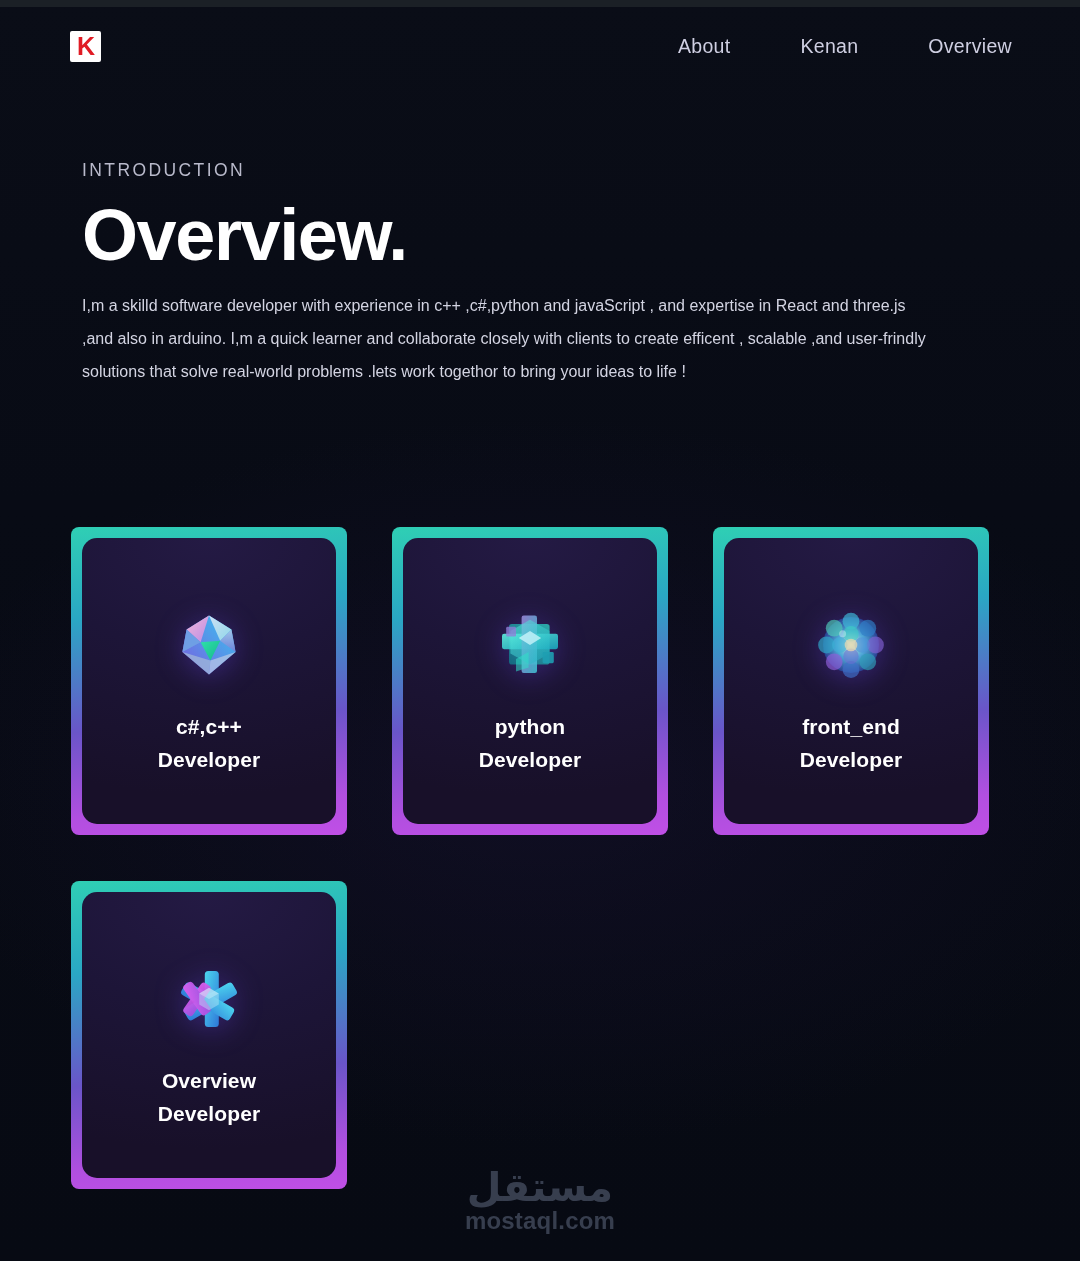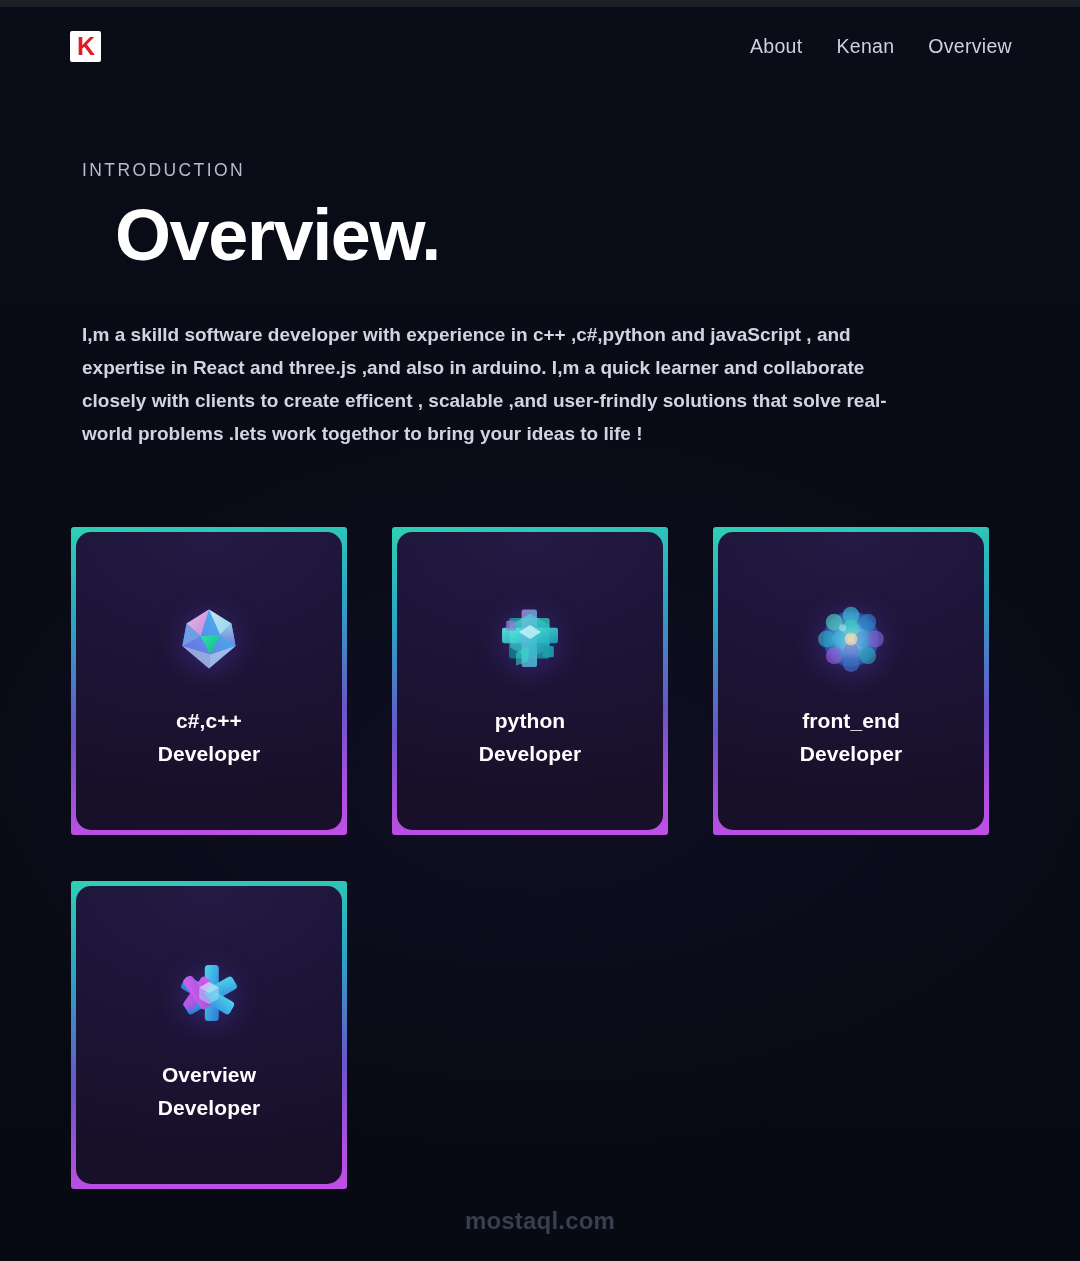--- a/index.html
+++ b/index.html
@@ -70,21 +70,21 @@
     color: #ffffff;
     font-size: 18.5px;
     font-weight: bold;
     letter-spacing: 0.2px;
     white-space: nowrap;
   }
 
   .nav {
     display: flex;
     align-items: center;
-    gap: 34px;
+    gap: 70px;
   }
   .nav-link {
     color: #cfcfe2;
     font-size: 19.5px;
     font-weight: 400;
     letter-spacing: 0.3px;
     text-decoration: none;
     cursor: pointer;
   }
 
@@ -103,49 +103,48 @@
     font-weight: 400;
   }
 
   .headline {
     margin-top: 18px;
     color: #ffffff;
     font-size: 72px;
     font-weight: bold;
     letter-spacing: -1.4px;
     line-height: 1.02;
-    margin-left: 33px;
   }
 
   .lede {
-    margin-top: 46px;
+    margin-top: 17px;
     width: 845px;
     color: #d3d4e2;
-    font-size: 19px;
+    font-size: 16px;
     line-height: 33px;
-    font-weight: 700;
+    font-weight: 400;
   }
 
   
   .cards {
     position: absolute;
     top: 527px;
     left: 71px;
     width: 940px;
     display: flex;
     flex-wrap: wrap;
     gap: 46px 45px;
   }
 
   .card {
     position: relative;
     width: 276px;
     height: 308px;
-    border-radius: 3px;
-    padding: 5px;
+    border-radius: 8px;
+    padding: 11px;
     background: linear-gradient(175deg, #2fcfb4 0%, #2aa7c4 28%, #6a55c9 62%, #b24fe0 88%, #c04fe6 100%);
   }
 
   .card-inner {
     width: 100%;
     height: 100%;
     border-radius: 15px;
     background:
       radial-gradient(150% 90% at 50% 0%, #241a44 0%, #1d1538 45%, #181029 100%);
     display: flex;
@@ -379,16 +378,17 @@
         <div class="card-label">
           <span>Overview</span>
           <span class="l2">Developer</span>
         </div>
       </div>
     </div>
 
   </div>
 
   <div class="watermark">
+    <div class="wm-ar">مستقل</div>
     <div class="wm-en">mostaql.com</div>
   </div>
 
 </div>
 
 </body></html>

